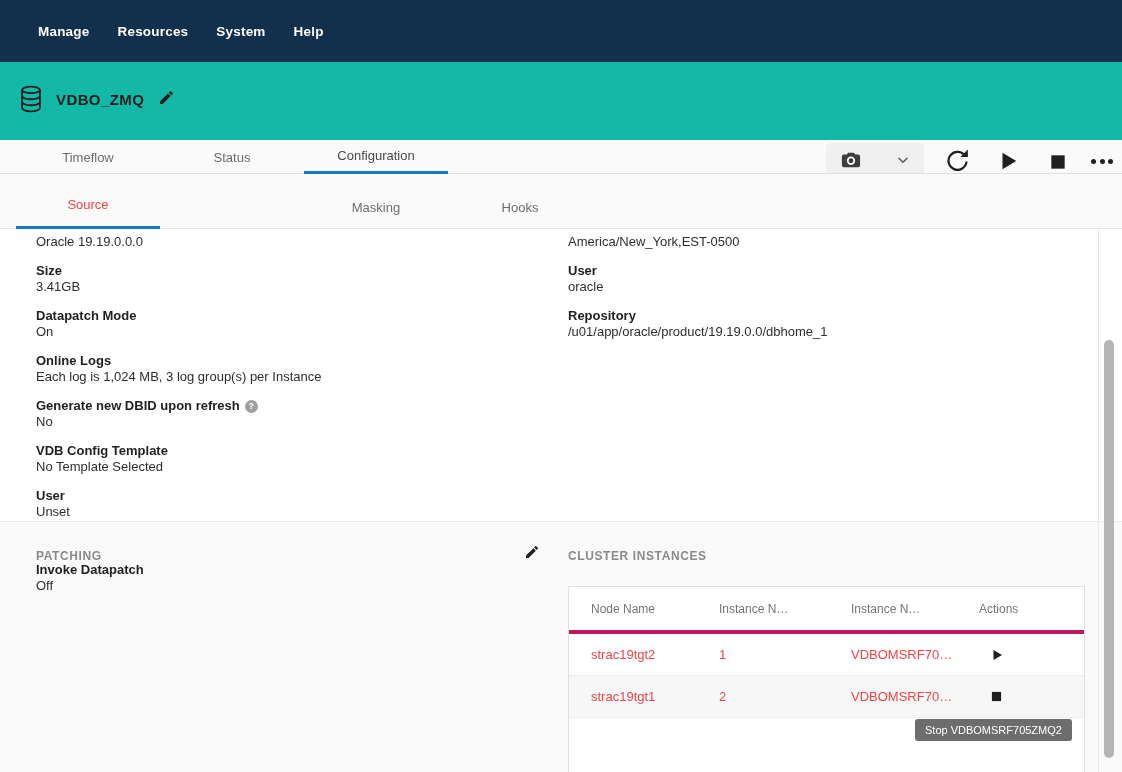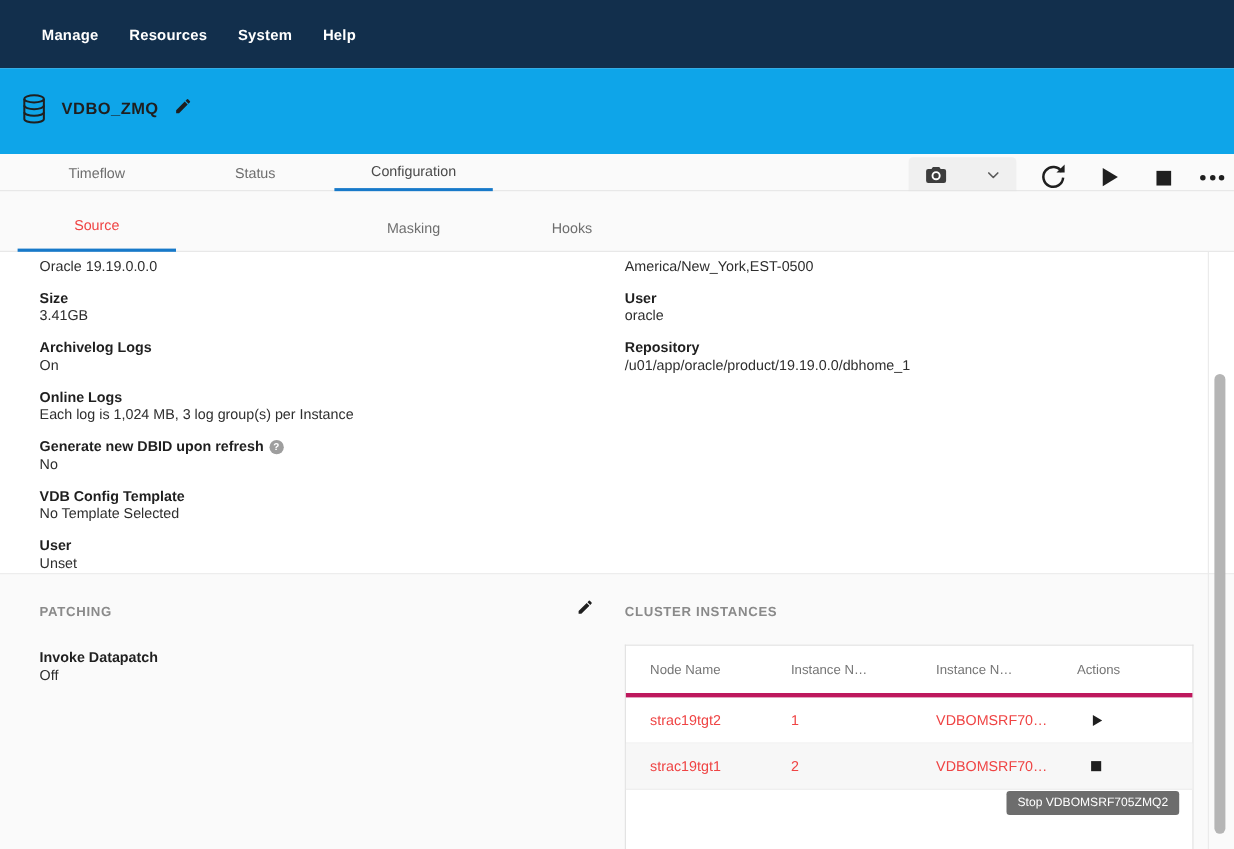--- a/index.html
+++ b/index.html
@@ -4,21 +4,21 @@
 <style>
   * { margin:0; padding:0; box-sizing:border-box; }
   html,body { width:1122px; height:772px; overflow:hidden; }
   body { font-family:"Liberation Sans", sans-serif; background:#fafafa; position:relative; color:#2e2e2e; }
 
   
   .topnav { position:absolute; left:0; top:0; width:1122px; height:62px; background:#122f4c; display:flex; align-items:center; padding-left:38px; gap:28px; }
   .topnav .nav-item { color:#ffffff; font-size:13.5px; font-weight:bold; letter-spacing:.2px; cursor:pointer; }
 
   
-  .titlebar { position:absolute; left:0; top:62px; width:1122px; height:78px; background:#0ea5e9; }
+  .titlebar { position:absolute; left:0; top:62px; width:1122px; height:78px; background:#14b8a6; }
   .title-left { position:absolute; left:18px; top:22px; display:flex; align-items:center; gap:12px; }
   .db-icon svg { display:block; }
   .page-title { font-size:15px; font-weight:bold; color:#1f1f1f; letter-spacing:.4px; }
   .edit-pencil { margin-left:2px; cursor:pointer; }
   .snap-group { position:absolute; left:826px; top:81px; width:98px; height:37px; background:#f0f0f0; border-radius:4px; display:flex; align-items:center; justify-content:space-between; padding:0 14px; cursor:pointer; }
   .tb-btn { position:absolute; cursor:pointer; display:flex; align-items:center; justify-content:center; }
   .tb-refresh { left:942px; top:84px; width:30px; height:30px; }
   .tb-start   { left:996px; top:87px; width:24px; height:24px; }
   .tb-stop    { left:1047px; top:89px; width:22px; height:22px; }
   .tb-more    { left:1086px; top:92px; width:32px; height:14px; gap:3.5px; }
@@ -44,21 +44,21 @@
   .dg-label { display:block; font-size:13px; font-weight:bold; color:#1f1f1f; line-height:16px; }
   .dg-label:empty { display:none; }
   .dg-value { display:block; font-size:13px; color:#2e2e2e; line-height:16px; }
   .help-badge { display:inline-flex; align-items:center; justify-content:center; width:13px; height:13px; border-radius:50%; background:#9e9e9e; color:#ffffff; font-size:9px; font-weight:bold; vertical-align:1px; margin-left:5px; cursor:pointer; }
 
   
   .lower { position:absolute; left:0; top:292px; width:1122px; height:251px; background:#fafafa; border-top:1px solid #ececec; }
   .sec-header { font-size:12px; font-weight:bold; color:#8a8a8a; letter-spacing:.6px; }
   .patch-head { position:absolute; left:36px; top:27px; }
   .patch-pencil { position:absolute; left:524px; top:22px; cursor:pointer; }
-  .patch-fields { position:absolute; left:36px; top:68px; }
+  .patch-fields { position:absolute; left:36px; top:40px; }
   .cluster-head { position:absolute; left:568px; top:27px; }
 
   .table-card { position:absolute; left:568px; top:64px; width:517px; height:190px; background:#ffffff; border:1px solid #e0e0e0; border-bottom:none; }
   .t-row { display:grid; grid-template-columns:128px 132px 128px 1fr; align-items:center; padding-left:22px; }
   .t-head { height:47px; border-bottom:4px solid #be185d; }
   .t-head .t-cell { font-size:12px; color:#757575; }
   .t-body-row { height:42px; border-bottom:1px solid #ededed; cursor:pointer; }
   .t-body-row .t-cell { font-size:13px; color:#ef4444; }
   .t-body-row.hovered { background:#f7f7f7; }
   .row-action { margin-left:12px; display:inline-flex; cursor:pointer; }
@@ -148,21 +148,21 @@
   <div class="col col-left">
     <div class="dgroup">
 
       <span class="dg-value">Oracle 19.19.0.0.0</span>
     </div>
     <div class="dgroup">
       <span class="dg-label">Size</span>
       <span class="dg-value">3.41GB</span>
     </div>
     <div class="dgroup">
-      <span class="dg-label">Archivelog Logs</span>
+      <span class="dg-label">Datapatch Mode</span>
       <span class="dg-value">On</span>
     </div>
     <div class="dgroup">
       <span class="dg-label">Online Logs</span>
       <span class="dg-value">Each log is 1,024 MB, 3 log group(s) per Instance</span>
     </div>
     <div class="dgroup">
       <span class="dg-label"><span>Generate new DBID upon refresh</span><span class="help-badge">?</span></span>
       <span class="dg-value">No</span>
     </div>

